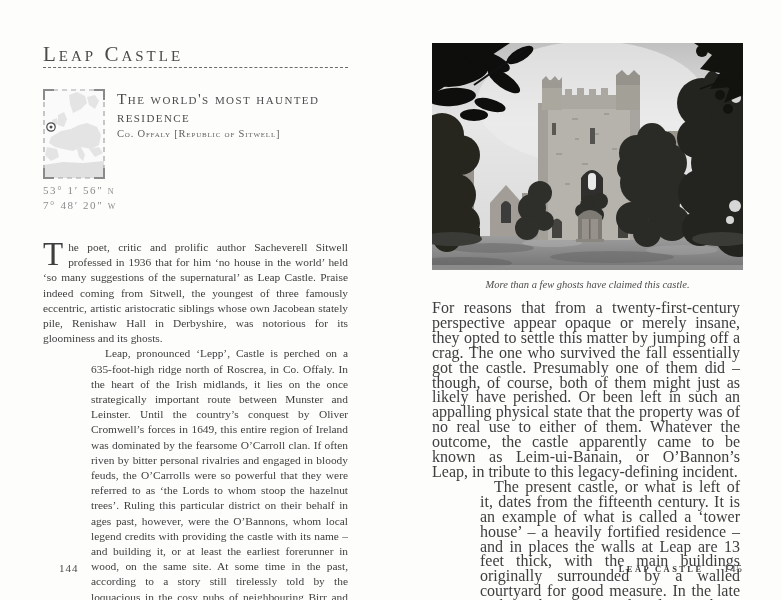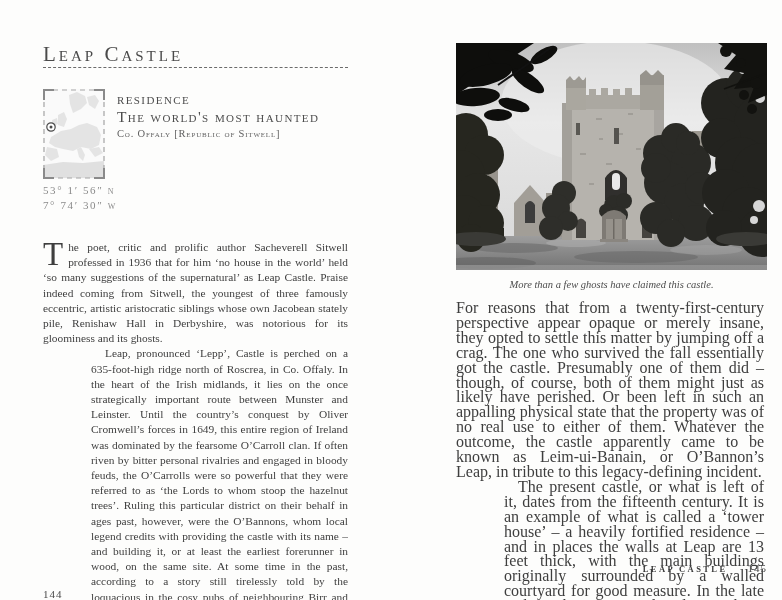--- a/index.html
+++ b/index.html
@@ -1,20 +1,20 @@
 <!DOCTYPE html>
 <html><head>
 <meta charset="utf-8">
 <style>
   html,body{margin:0;padding:0;}
   body{width:782px;height:600px;font-family:"Liberation Serif","DejaVu Serif",serif;}
   .spread{position:relative;width:782px;height:600px;background:#fdfdfc;overflow:hidden;}
 
   .page-left{position:absolute;left:43px;top:0;width:305px;height:600px;}
-  .page-right{position:absolute;left:456px;top:0;width:311px;height:508px;}
+  .page-right{position:absolute;left:432px;top:0;width:311px;height:508px;}
 
   .book-title{position:absolute;top:42px;left:0;font-size:21px;font-variant:small-caps;
     letter-spacing:3px;color:#4a4a4a;}
   .title-rule{position:absolute;top:67px;left:0;width:305px;border-top:1.5px dashed #6b6b6b;}
 
   .header-row{position:absolute;top:89px;left:0;width:305px;display:flex;}
   .locator-map{width:62px;height:90px;flex:0 0 62px;}
   .heading-block{margin-left:12px;padding-top:1px;}
   .chapter-heading{font-size:15.5px;font-variant:small-caps;letter-spacing:1.4px;
     color:#4c4c4c;line-height:18px;}
@@ -31,21 +31,21 @@
   .body-text p{margin:0;}
   .body-text p.indented{text-indent:14px;margin-left:48px;}
   .drop-cap{float:left;font-size:33px;line-height:27px;padding:1px 5px 0 0;color:#3e3e3e;}
 
   .photo{position:absolute;top:43px;left:0;width:311px;height:227px;}
   .photo svg{display:block;}
   .photo-caption{position:absolute;top:279px;left:0;width:311px;text-align:center;
     font-style:italic;font-size:10.5px;color:#4c4c4c;}
 
   .footer{position:absolute;top:562px;display:flex;align-items:baseline;}
-  .footer-left{left:0;margin-top:26px;}
+  .footer-left{left:16px;}
   .footer-right{right:0;justify-content:flex-end;width:311px;}
   .page-number{font-size:11px;color:#4a4a4a;letter-spacing:1px;}
   .running-title{font-size:8.5px;font-weight:bold;letter-spacing:2.4px;color:#3a3a3a;}
   .footer-left .running-title{margin-left:18px;}
   .footer-right .page-number{margin-left:20px;}
 </style>
 </head>
 <body>
 
 <div class="spread">
@@ -72,29 +72,29 @@
           <path d="M0,76 L20,73 L40,74 L61,72 L61,89 L0,89 Z" fill="#e0e0e0"></path>
           <rect x="1" y="1" width="60" height="88" fill="none" stroke="#a5a5a5" stroke-width="1.2" stroke-dasharray="5 4"></rect>
           <path d="M1,11 V1 H11 M51,1 H61 V11 M61,79 V89 H51 M11,89 H1 V79" fill="none" stroke="#8a8a8a" stroke-width="2"></path>
           <g>
             <circle cx="8" cy="38" r="4.2" fill="#ffffff" stroke="#4a4a4a" stroke-width="1.2"></circle>
             <circle cx="8" cy="38" r="1.5" fill="#4a4a4a"></circle>
           </g>
         </svg>
       </div>
       <div class="heading-block">
+        <div class="chapter-heading">The world's most haunted</div>
         <div class="chapter-heading">residence</div>
-        <div class="chapter-heading">The world's most haunted</div>
         <div class="chapter-location">Co. Offaly [Republic of Sitwell]</div>
       </div>
     </div>
 
     <div class="coords">
       <div>53° 1′ 56″ n</div>
-      <div>7° 74′ 30″ w</div>
+      <div>7° 48′ 20″ w</div>
     </div>
 
     <div class="body-text body-left">
       <p><span class="drop-cap">T</span><span>he poet, critic and prolific author Sacheverell Sitwell professed in 1936 that for him ‘no house in the world’ held ‘so many suggestions of the supernatural’ as Leap Castle. Praise indeed coming from Sitwell, the youngest of three famously eccentric, artistic aristocratic siblings whose own Jacobean stately pile, Renishaw Hall in Derbyshire, was notorious for its gloominess and its ghosts.</span></p>
       <p class="indented">Leap, pronounced ‘Lepp’, Castle is perched on a 635-foot-high ridge north of Roscrea, in Co. Offaly. In the heart of the Irish midlands, it lies on the once strategically important route between Munster and Leinster. Until the country’s conquest by Oliver Cromwell’s forces in 1649, this entire region of Ireland was dominated by the fearsome O’Carroll clan. If often riven by bitter personal rivalries and engaged in bloody feuds, the O’Carrolls were so powerful that they were referred to as ‘the Lords to whom stoop the hazelnut trees’. Ruling this particular district on their behalf in ages past, however, were the O’Bannons, whom local legend credits with providing the castle with its name – and building it, or at least the earliest forerunner in wood, on the same site. At some time in the past, according to a story still tirelessly told by the loquacious in the cosy pubs of neighbouring Birr and Kinnitty, two O’Bannon brothers were locked in a dispute about who should inherit the castle and its lands.</p>
     </div>
 
     <div class="footer footer-left">
       <span class="page-number">144</span>
     </div>

